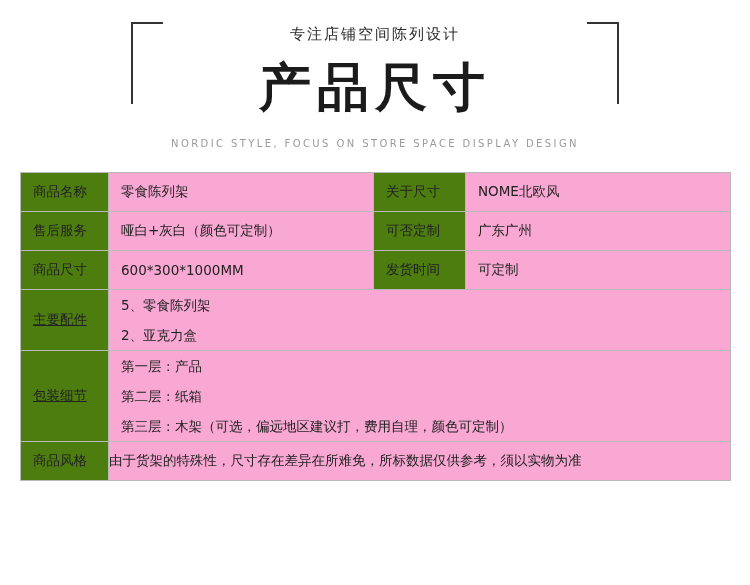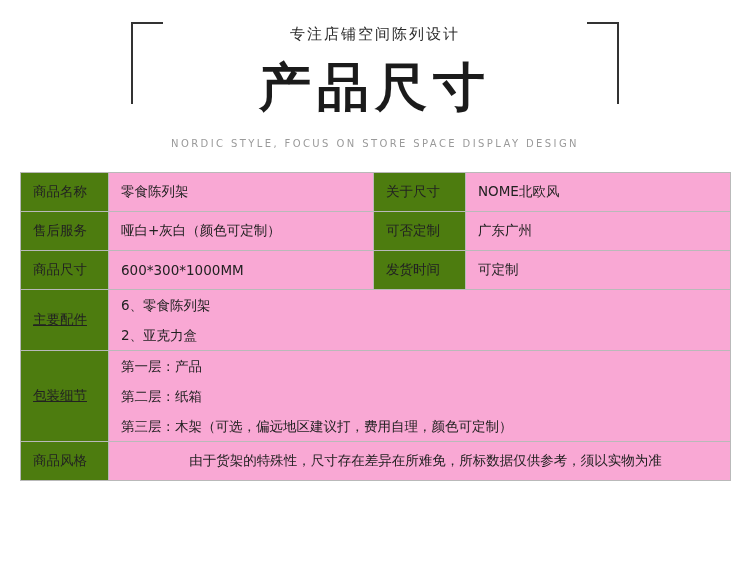--- a/index.html
+++ b/index.html
@@ -109,22 +109,21 @@
   .col-value-b { width: 265px; }
 
   .multiline {
     padding: 10px 0 10px 16px;
     line-height: 30px;
   }
   .multiline div { white-space: nowrap; }
   .tall-label { height: 90px; text-decoration: underline; }
 
   .note-row td.value {
-    text-align: center;
-    padding-left: 12px;
+    padding-left: 0;
   }
 </style>
 </head>
 <body>
 
 <div class="header">
   <div class="bracket-wrap">
     <div class="bracket left"></div>
     <div class="bracket right"></div>
     <div class="sub-top">专注店铺空间陈列设计</div>
@@ -156,21 +155,21 @@
       </tr>
       <tr>
         <td class="label">商品尺寸</td>
         <td class="value">600*300*1000MM</td>
         <td class="label">发货时间</td>
         <td class="value">可定制</td>
       </tr>
       <tr>
         <td class="label tall-label">主要配件</td>
         <td class="value multiline" colspan="3">
-          <div>6、零食陈列架</div>
+          <div>5、零食陈列架</div>
           <div>2、亚克力盒</div>
         </td>
       </tr>
       <tr>
         <td class="label tall-label">包装细节</td>
         <td class="value multiline" colspan="3">
           <div>第一层：产品</div>
           <div>第二层：纸箱</div>
           <div>第三层：木架（可选，偏远地区建议打，费用自理，颜色可定制）</div>
         </td>

